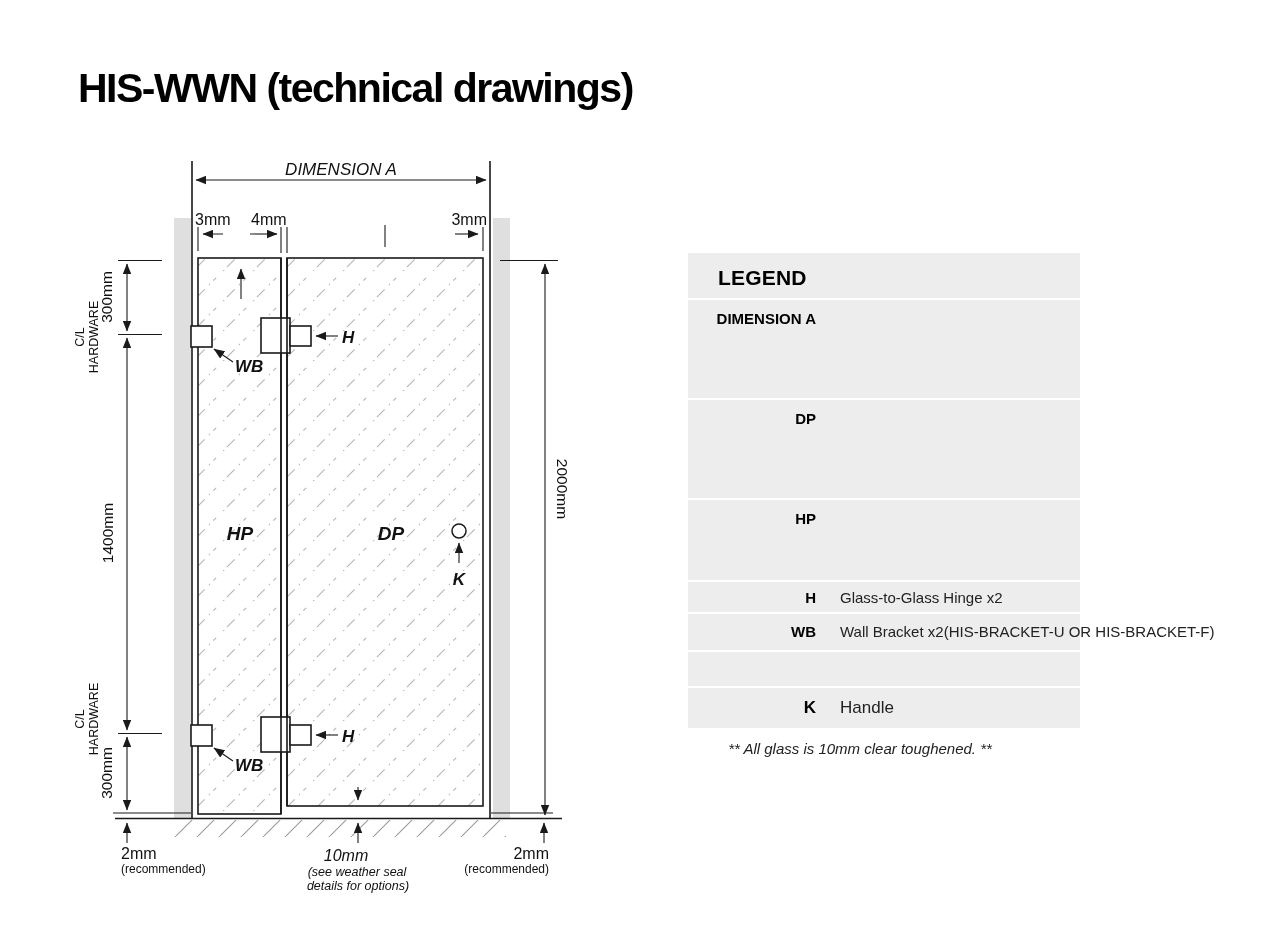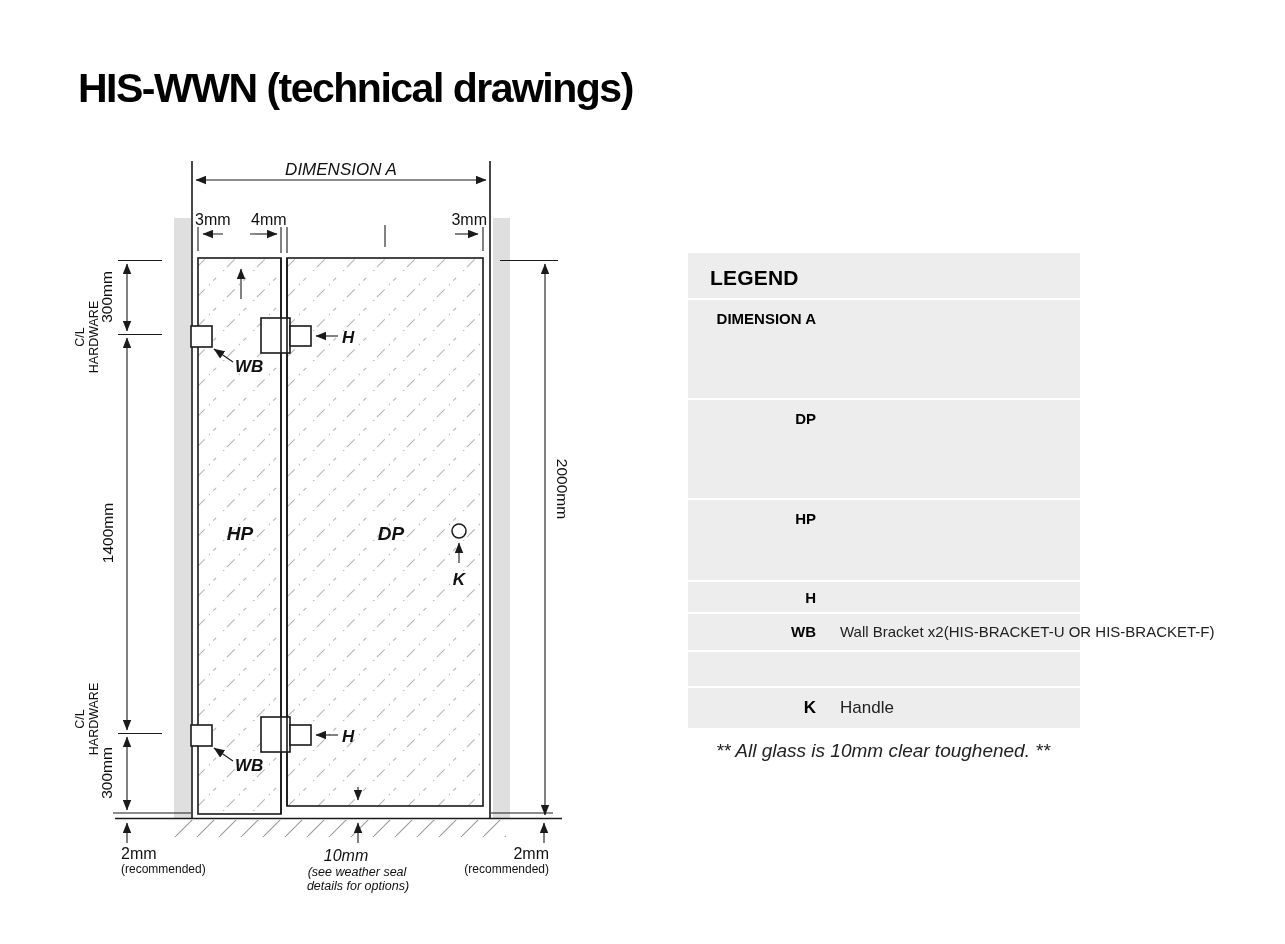--- a/index.html
+++ b/index.html
@@ -46,42 +46,42 @@
   .t-dima{font-size:17px;font-style:italic;}
   .t-note{font-size:12.5px;font-style:italic;}
 
   
   .legend{
     position:absolute;left:688px;top:253px;width:392px;
     background:var(--legend-bg);
   }
   .legend-heading{
     height:45px;padding:13px 0 12px 22px;
-    font-size:21px;font-weight:bold;letter-spacing:0.2px;color:#000;
+    font-size:21px;font-weight:bold;letter-spacing:0.2px;color:#000;margin-left:8px;
   }
   .legend-row{display:flex;border-top:2px solid var(--separator);}
   .legend-term{
     width:128px;flex:0 0 128px;text-align:right;
     font-weight:bold;font-size:15px;line-height:19px;color:#000;
   }
   .legend-desc{flex:1;margin-left:24px;font-size:15px;line-height:19px;color:#222;}
   .row-dima{height:100px;padding-top:9px;}
   .row-dp{height:100px;padding-top:9px;}
   .row-hp{height:82px;padding-top:9px;}
   .row-h{height:32px;padding-top:6px;}
   .row-wb{height:38px;padding-top:8px;}
   .row-wb .legend-desc{white-space:nowrap;overflow:visible;}
   .row-empty{height:36px;}
   .row-k{height:42px;padding-top:9px;}
   .row-k .legend-term{font-size:17px;line-height:21px;}
   .row-k .legend-desc{font-size:17px;line-height:21px;}
 
   .footnote{
-    position:absolute;left:687px;top:740px;width:392px;
-    text-align:center;font-size:19px;font-style:italic;color:#222;
+    position:absolute;left:664px;top:740px;width:392px;
+    text-align:center;font-size:15px;font-style:italic;color:#222;
   }
 </style>
 </head>
 <body>
 
 <div class="page">
 
   <h1 class="page-title">HIS-WWN (technical drawings)</h1>
 
   <svg class="drawing" width="680" height="944" viewBox="0 0 680 944" xmlns="http://www.w3.org/2000/svg">
@@ -235,20 +235,23 @@
     <div class="legend-row row-dp">
       <div class="legend-term">DP</div>
     </div>
 
     <div class="legend-row row-hp">
       <div class="legend-term">HP</div>
     </div>
 
     <div class="legend-row row-h">
       <div class="legend-term">H</div>
+      <div class="legend-desc">
+        <div>Glass-to-Glass Hinge x2</div>
+      </div>
     </div>
 
     <div class="legend-row row-wb">
       <div class="legend-term">WB</div>
       <div class="legend-desc">
         <div>Wall Bracket x2(HIS-BRACKET-U OR HIS-BRACKET-F)</div>
       </div>
     </div>
 
     <div class="legend-row row-empty"></div>

